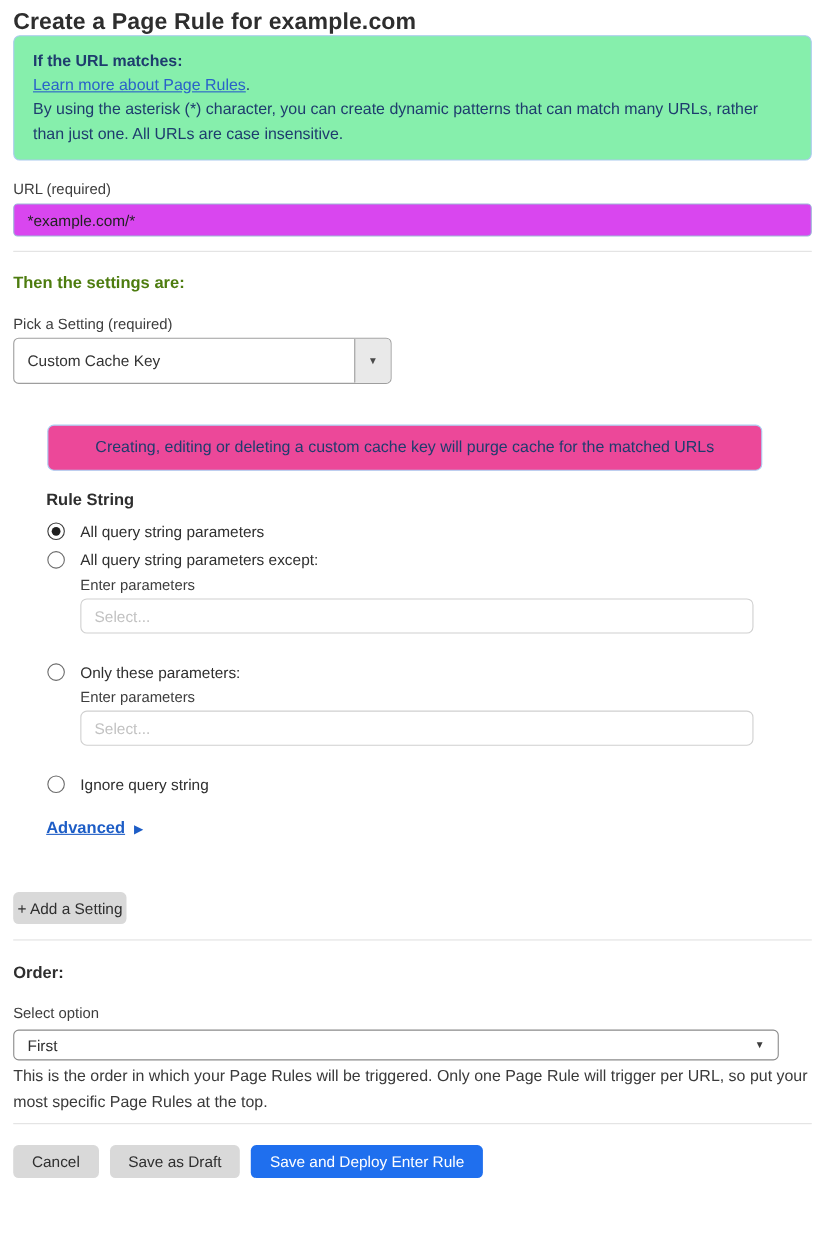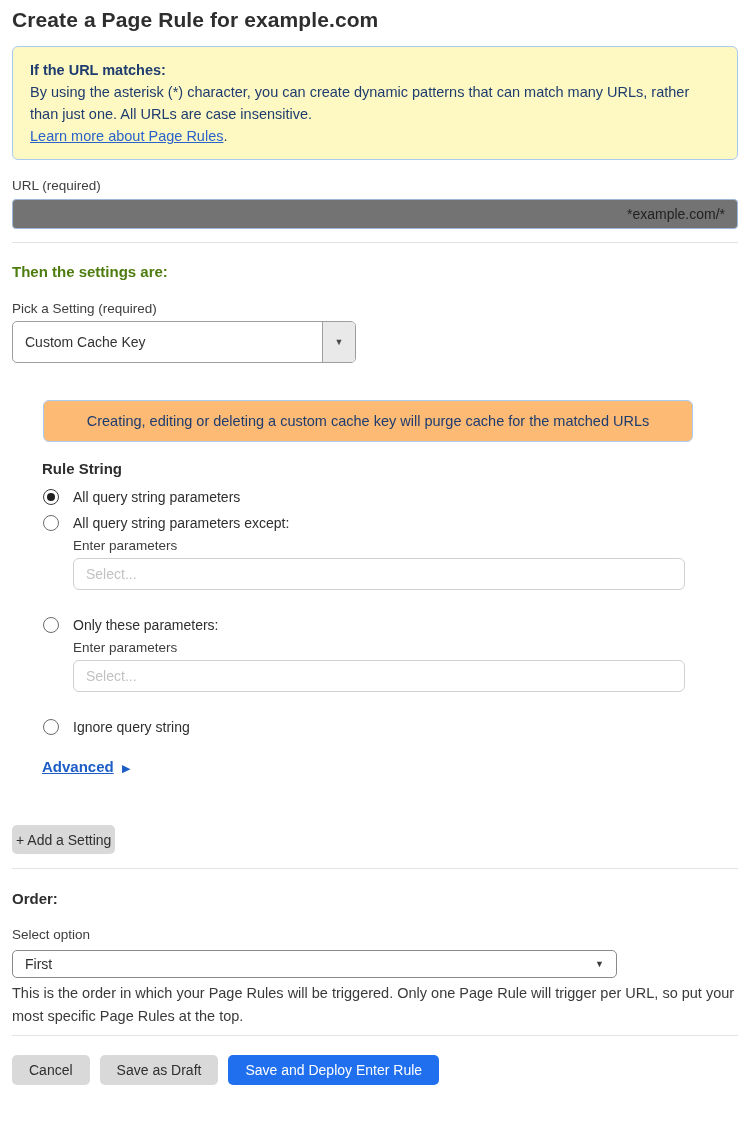--- a/index.html
+++ b/index.html
@@ -7,35 +7,34 @@
   body {
     width:750px; height:1130px;
     font-family:"Liberation Sans","DejaVu Sans",sans-serif;
     color:#333; overflow:hidden;
   }
   .page { width:750px; padding:8px 12px 0 12px; }
 
   h1.page-title { font-size:21px; font-weight:bold; color:#2e2e2e; letter-spacing:.1px; }
 
   .info-box {
-    margin-top:14px; background:#fef9c3; border:1px solid #a9c9ee;
+    background:#86efac; border:1px solid #a9c9ee;
     border-radius:6px; padding:12px 17px; color:#1e3c6e;
     font-size:14.5px; line-height:22px;
   }
   .info-box .info-heading { font-weight:bold; }
   .info-box a.info-link { color:#2a62c9; text-decoration:underline; cursor:pointer; }
 
   .field-label { margin-top:18px; font-size:13.5px; color:#3d3d3d; }
 
   .url-input {
     display:block; margin-top:6px; width:726px; height:30px;
-    background:#737373; border:1px solid #9db7d8; border-radius:4px;
+    background:#d946ef; border:1px solid #9db7d8; border-radius:4px;
     padding:0 12px; font-size:14px; color:#222;
     font-family:"Liberation Sans","DejaVu Sans",sans-serif;
-    text-align:right;
   }
   .example-text { margin-top:6px; font-size:13.5px; color:#474747; }
 
   hr.divider { border:none; border-top:1px solid #e2e2e2; margin-top:13px; }
   hr.divider-2 { border:none; border-top:1px solid #e2e2e2; margin-top:14px; }
   hr.divider-3 { border:none; border-top:1px solid #e2e2e2; margin-top:7px; }
 
   .section-heading { margin-top:20px; font-size:15px; font-weight:bold; color:#4d7c0f; }
   .pick-label { margin-top:21px; font-size:13.5px; color:#3d3d3d; }
 
@@ -46,21 +45,21 @@
   }
   .setting-select .select-value { flex:1; padding:0 12px; font-size:14px; color:#333; }
   .setting-select .select-arrow-seg {
     width:33px; height:100%; background:#e9e9e9; border-left:1px solid #9e9e9e;
     display:flex; align-items:center; justify-content:center;
     font-size:9px; color:#4a4a4a;
   }
 
   .notice-box {
     margin:37px 0 0 31px; width:650px; height:42px;
-    background:#fdba74; border:1px solid #abcdf2; border-radius:6px;
+    background:#ec4899; border:1px solid #abcdf2; border-radius:6px;
     display:flex; align-items:center; justify-content:center;
     color:#1e3c6e; font-size:14.5px;
   }
 
   .qs-heading { margin:18px 0 0 30px; font-size:15px; font-weight:bold; color:#2e2e2e; }
 
   .radio-row { margin:12px 0 0 31px; display:flex; align-items:center; cursor:pointer; }
   .radio-row + .radio-row { margin-top:10px; }
   .radio-row.gap-lg { margin-top:27px; }
   .radio {
@@ -88,21 +87,21 @@
   .add-setting-btn {
     margin-top:50px; height:29px; padding:0 4px;
     background:#d9d9d9; border:none; border-radius:5px;
     font-size:14px; color:#2f2f2f; cursor:pointer;
     font-family:"Liberation Sans","DejaVu Sans",sans-serif;
   }
 
   .order-heading { margin-top:21px; font-size:15px; font-weight:bold; color:#2e2e2e; }
   .order-label { margin-top:20px; font-size:13.5px; color:#3d3d3d; }
   .order-select {
-    margin-top:8px; width:605px; height:28px; border:1px solid #8a8a8a;
+    margin-top:8px; width:696px; height:28px; border:1px solid #8a8a8a;
     border-radius:5px; background:#fff; display:flex; align-items:center;
     padding:0 12px; cursor:pointer;
   }
   .order-select .select-value { flex:1; font-size:14px; color:#2f2f2f; }
   .order-select .select-caret { font-size:9px; color:#3c3c3c; }
 
   .help-text { margin-top:4px; font-size:14.5px; line-height:23px; color:#3a3a3a; width:726px; }
 
   .footer-buttons { margin-top:19px; display:flex; align-items:center; gap:10px; }
   .btn {
@@ -115,22 +114,22 @@
 </style>
 </head>
 <body>
 
 <div class="page">
 
   <h1 class="page-title">Create a Page Rule for example.com</h1>
 
   <div class="info-box">
     <div class="info-heading">If the URL matches:</div>
+    <div><a class="info-link">Learn more about Page Rules</a><span>.</span></div>
     <div>By using the asterisk (*) character, you can create dynamic patterns that can match many URLs, rather than just one. All URLs are case insensitive.</div>
-    <div><a class="info-link">Learn more about Page Rules</a><span>.</span></div>
   </div>
 
   <div class="field-label">URL (required)</div>
   <input type="text" class="url-input" value="*example.com/*" style="">
 
   <hr class="divider">
 
   <div class="section-heading">Then the settings are:</div>
 
   <div class="pick-label">Pick a Setting (required)</div>

